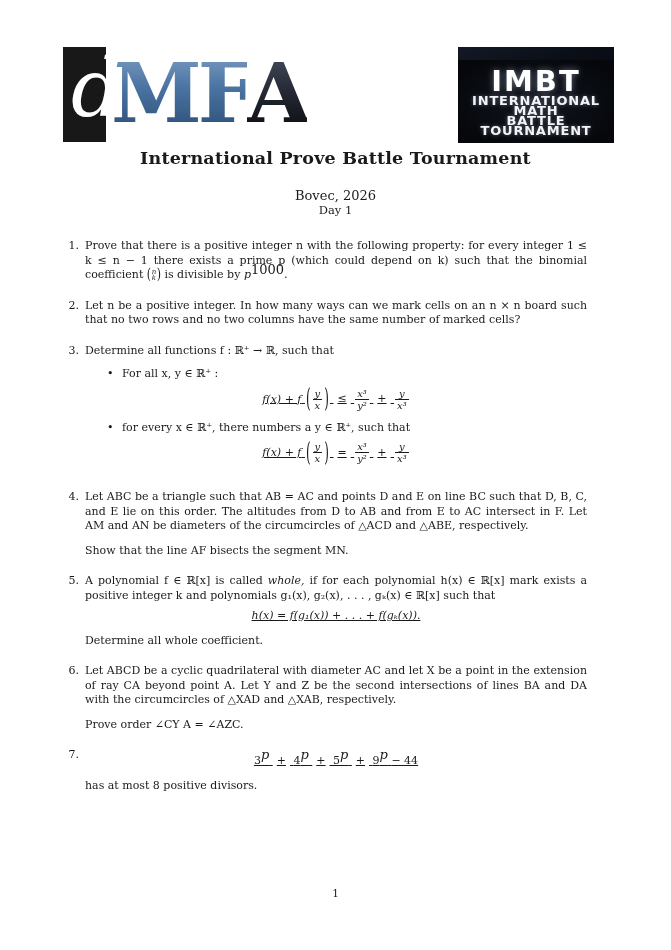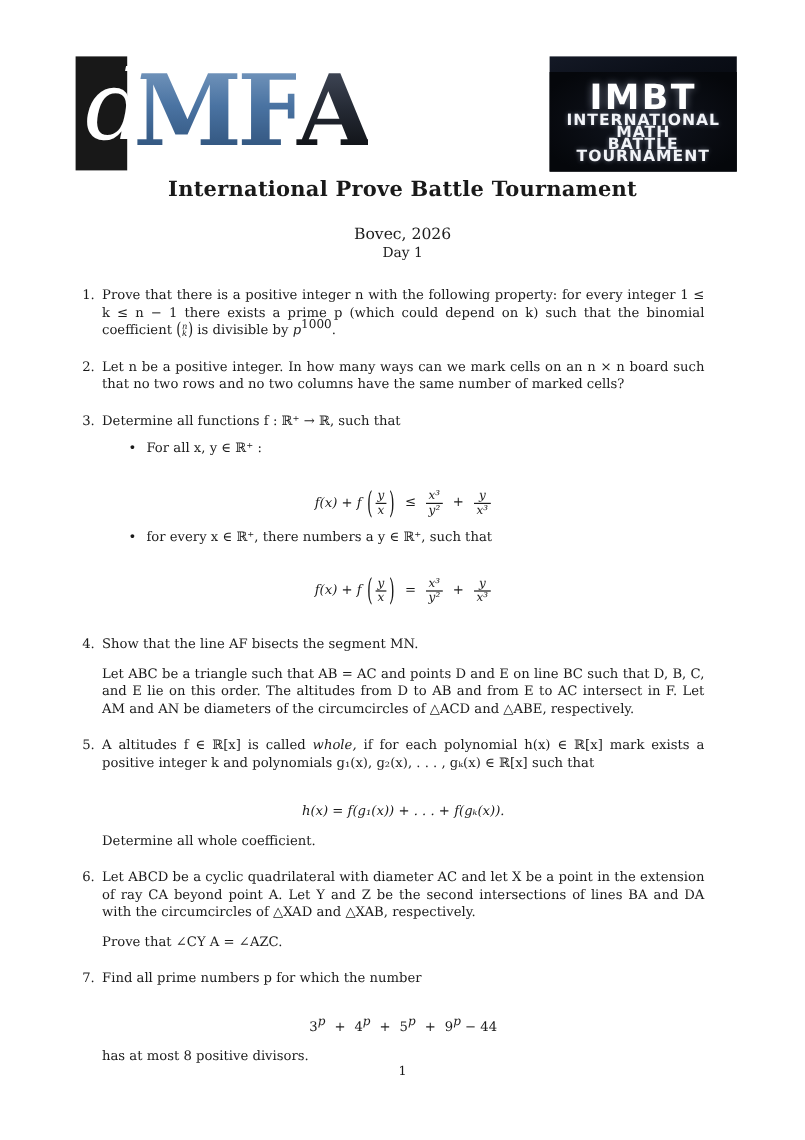--- a/index.html
+++ b/index.html
@@ -129,22 +129,23 @@
   .problem { display: flex; margin-bottom: 16px; }
   .pnum { width: 14px; flex-shrink: 0; text-align: right; margin-right: 6px; }
   .pbody { flex: 1; text-align: justify; }
   .pbody p + p { margin-top: 10px; }
 
   .bullet-row { display: flex; margin-top: 9px; }
   .bullet-glyph { width: 15px; padding-left: 22px; box-sizing: content-box; flex-shrink: 0; }
 
   .display-math {
     text-align: center;
-    margin: 26px 0 10px 0;
+    margin: 6px 0 10px 0;
     white-space: nowrap;
+    text-decoration: underline;
   }
   .mi { font-style: italic; }
   .frac {
     display: inline-block;
     vertical-align: middle;
     text-align: center;
     font-size: 10px;
     line-height: 11px;
     margin: 0 1px;
   }
@@ -170,21 +171,21 @@
   .binom .stack {
     display: inline-flex;
     flex-direction: column;
     text-align: center;
     font-size: 7px;
     line-height: 6.5px;
     font-style: italic;
     vertical-align: middle;
     padding: 0 0.5px;
   }
-  sup { font-size: 10px; line-height: 0; }
+  sup { font-size: 13px; line-height: 0; }
 
   
   .page-number {
     position: absolute;
     left: 0; top: 887px;
     width: 100%;
     text-align: center;
     font-size: 10.5px;
   }
 </style>
@@ -264,50 +265,49 @@
           <span class="frac"><span class="num mi">x³</span><span class="den mi">y²</span></span>
           <span class="rel">+</span>
           <span class="frac"><span class="num mi">y</span><span class="den mi">x³</span></span>
         </div>
       </div>
     </div>
 
     <div class="problem">
       <div class="pnum">4.</div>
       <div class="pbody">
+        <p>Let ABC be a triangle such that AB = AC and points D and E on line BC such that D, B, C, and E lie on this order. The altitudes from D to AB and from E to AC intersect in F. Let AM and AN be diameters of the circumcircles of △ACD and △ABE, respectively.</p>
         <p>Show that the line AF bisects the segment MN.</p>
-        <p>Let ABC be a triangle such that AB = AC and points D and E on line BC such that D, B, C, and E lie on this order. The altitudes from D to AB and from E to AC intersect in F. Let AM and AN be diameters of the circumcircles of △ACD and △ABE, respectively.</p>
       </div>
     </div>
 
     <div class="problem">
       <div class="pnum">5.</div>
       <div class="pbody">
         <p>
-          <span>A altitudes f ∈ ℝ[x] is called</span>
+          <span>A polynomial f ∈ ℝ[x] is called</span>
           <span class="mi">whole,</span>
           <span>if for each polynomial h(x) ∈ ℝ[x] mark exists a positive integer k and polynomials g₁(x), g₂(x), . . . , gₖ(x) ∈ ℝ[x] such that</span>
         </p>
         <div class="display-math mi">h(x) = f(g₁(x)) + . . . + f(gₖ(x)).</div>
         <p>Determine all whole coefficient.</p>
       </div>
     </div>
 
     <div class="problem">
       <div class="pnum">6.</div>
       <div class="pbody">
         <p>Let ABCD be a cyclic quadrilateral with diameter AC and let X be a point in the extension of ray CA beyond point A. Let Y and Z be the second intersections of lines BA and DA with the circumcircles of △XAD and △XAB, respectively.</p>
-        <p>Prove that ∠CY A = ∠AZC.</p>
+        <p>Prove order ∠CY A = ∠AZC.</p>
       </div>
     </div>
 
     <div class="problem">
       <div class="pnum">7.</div>
       <div class="pbody">
-        <p>Find all prime numbers p for which the number</p>
         <div class="display-math">
           <span>3</span><sup class="mi">p</sup>
           <span class="rel">+</span>
           <span>4</span><sup class="mi">p</sup>
           <span class="rel">+</span>
           <span>5</span><sup class="mi">p</sup>
           <span class="rel">+</span>
           <span>9</span><sup class="mi">p</sup>
           <span>− 44</span>
         </div>

